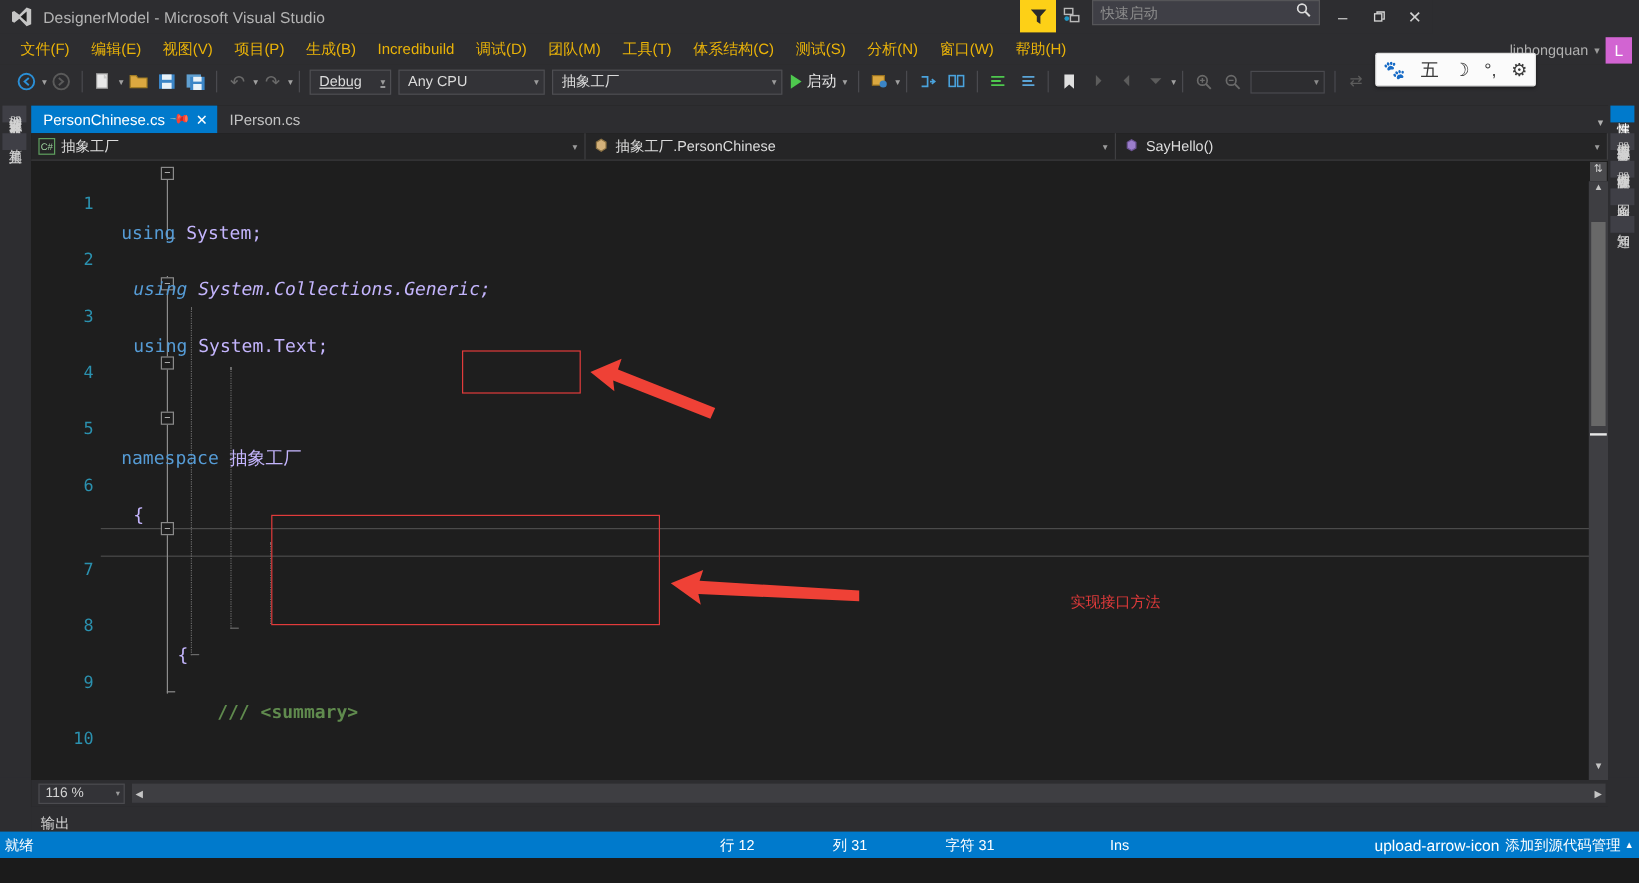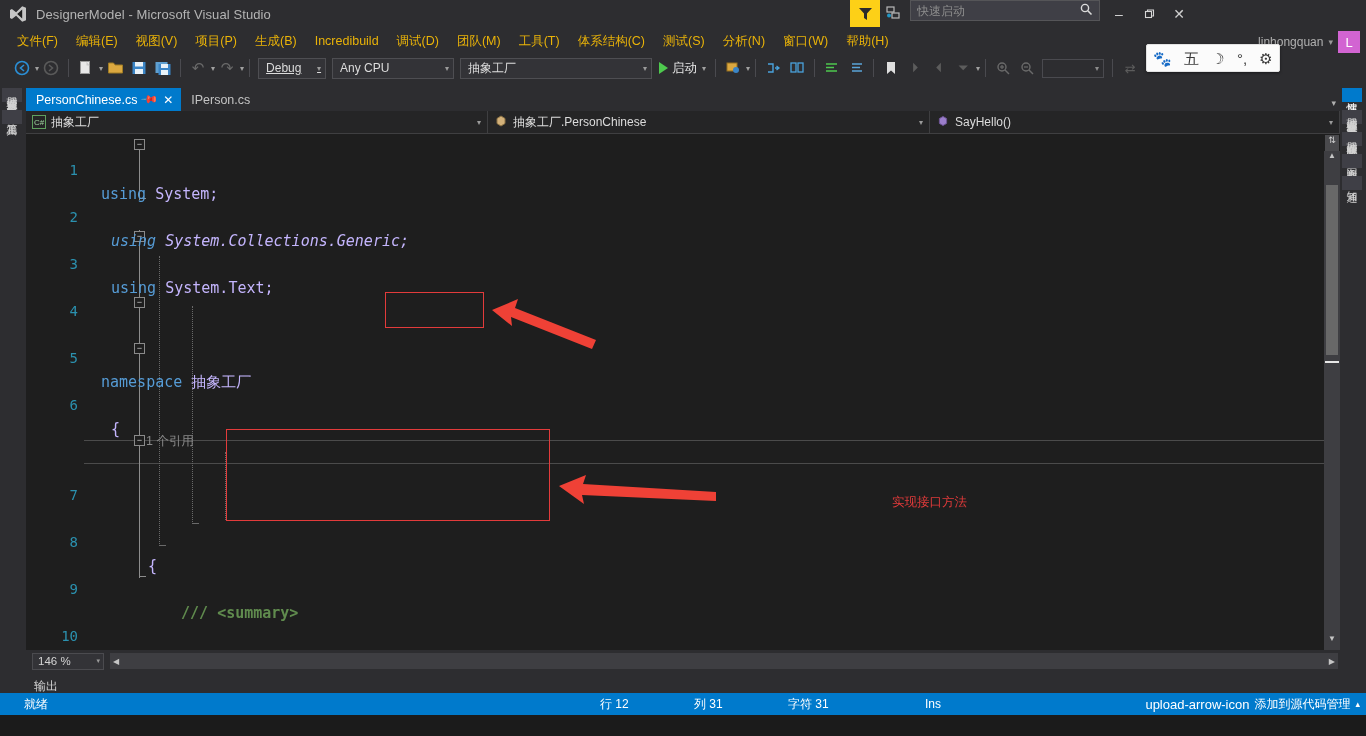--- a/index.html
+++ b/index.html
@@ -241,21 +241,21 @@
     background: #2d2d30;
   }
   .output-label { color: #d6d6d6; font-size: 12px; padding: 6px 0 0 8px; }
 
   
   .statusbar {
     position: absolute; left: 0; bottom: 21px; width: 1366px; height: 22px;
     background: #007acc; display: flex; align-items: center; color: #ffffff;
     font-size: 12px;
   }
-  .st-ready { padding-left: 24px; }
+  .st-ready { padding-left: 4px; }
   .st-cell { position: absolute; white-space: nowrap; }
   .st-right {
     position: absolute; right: 6px; display: flex; align-items: center; gap: 5px;
   }
 
   
   .taskbar {
     position: absolute; left: 0; bottom: 0; width: 1366px; height: 21px;
     background: #1b1b1b;
   }
@@ -594,23 +594,20 @@
         <div class="cline" style="top:92px;">
           <span class="lnum">5</span>
           <span class="ctext"><span class="ns">namespace</span> <span class="plain">抽象工厂</span></span>
         </div>
 
         <div class="cline" style="top:115px;">
           <span class="lnum">6</span>
           <span class="ctext" style="left:85px;"><span class="plain">{</span></span>
         </div>
 
-        <div class="cline" style="top:133px;height:20px;line-height:20px;">
-          <span class="ctext refhint" style="left:120px;">1 个引用</span>
-        </div>
 
         <div class="cline" style="top:161px;">
           <span class="lnum">7</span>
         </div>
 
         <div class="cline" style="top:184px;">
           <span class="lnum">8</span>
           <span class="ctext" style="left:122px;"><span class="plain">{</span></span>
         </div>
 
@@ -651,21 +648,21 @@
     <div class="splitter">⇅</div>
     <div class="vscroll" style="top:63px;height:499px;">
       <div class="arrow" style="top:0;">▲</div>
       <div class="thumb"></div>
       <div class="sbmark" style="top:210px;"></div>
       <div class="arrow" style="bottom:0;">▼</div>
     </div>
 
     <div class="hscroll-bar">
       <div class="zoom-combo">
-        <span>146 %</span>
+        <span>116 %</span>
         <span class="carr">▾</span>
       </div>
       <div class="hstrip">
         <span>◀</span>
         <span>▶</span>
       </div>
     </div>
   </div>
 
   <div class="outputpane">

